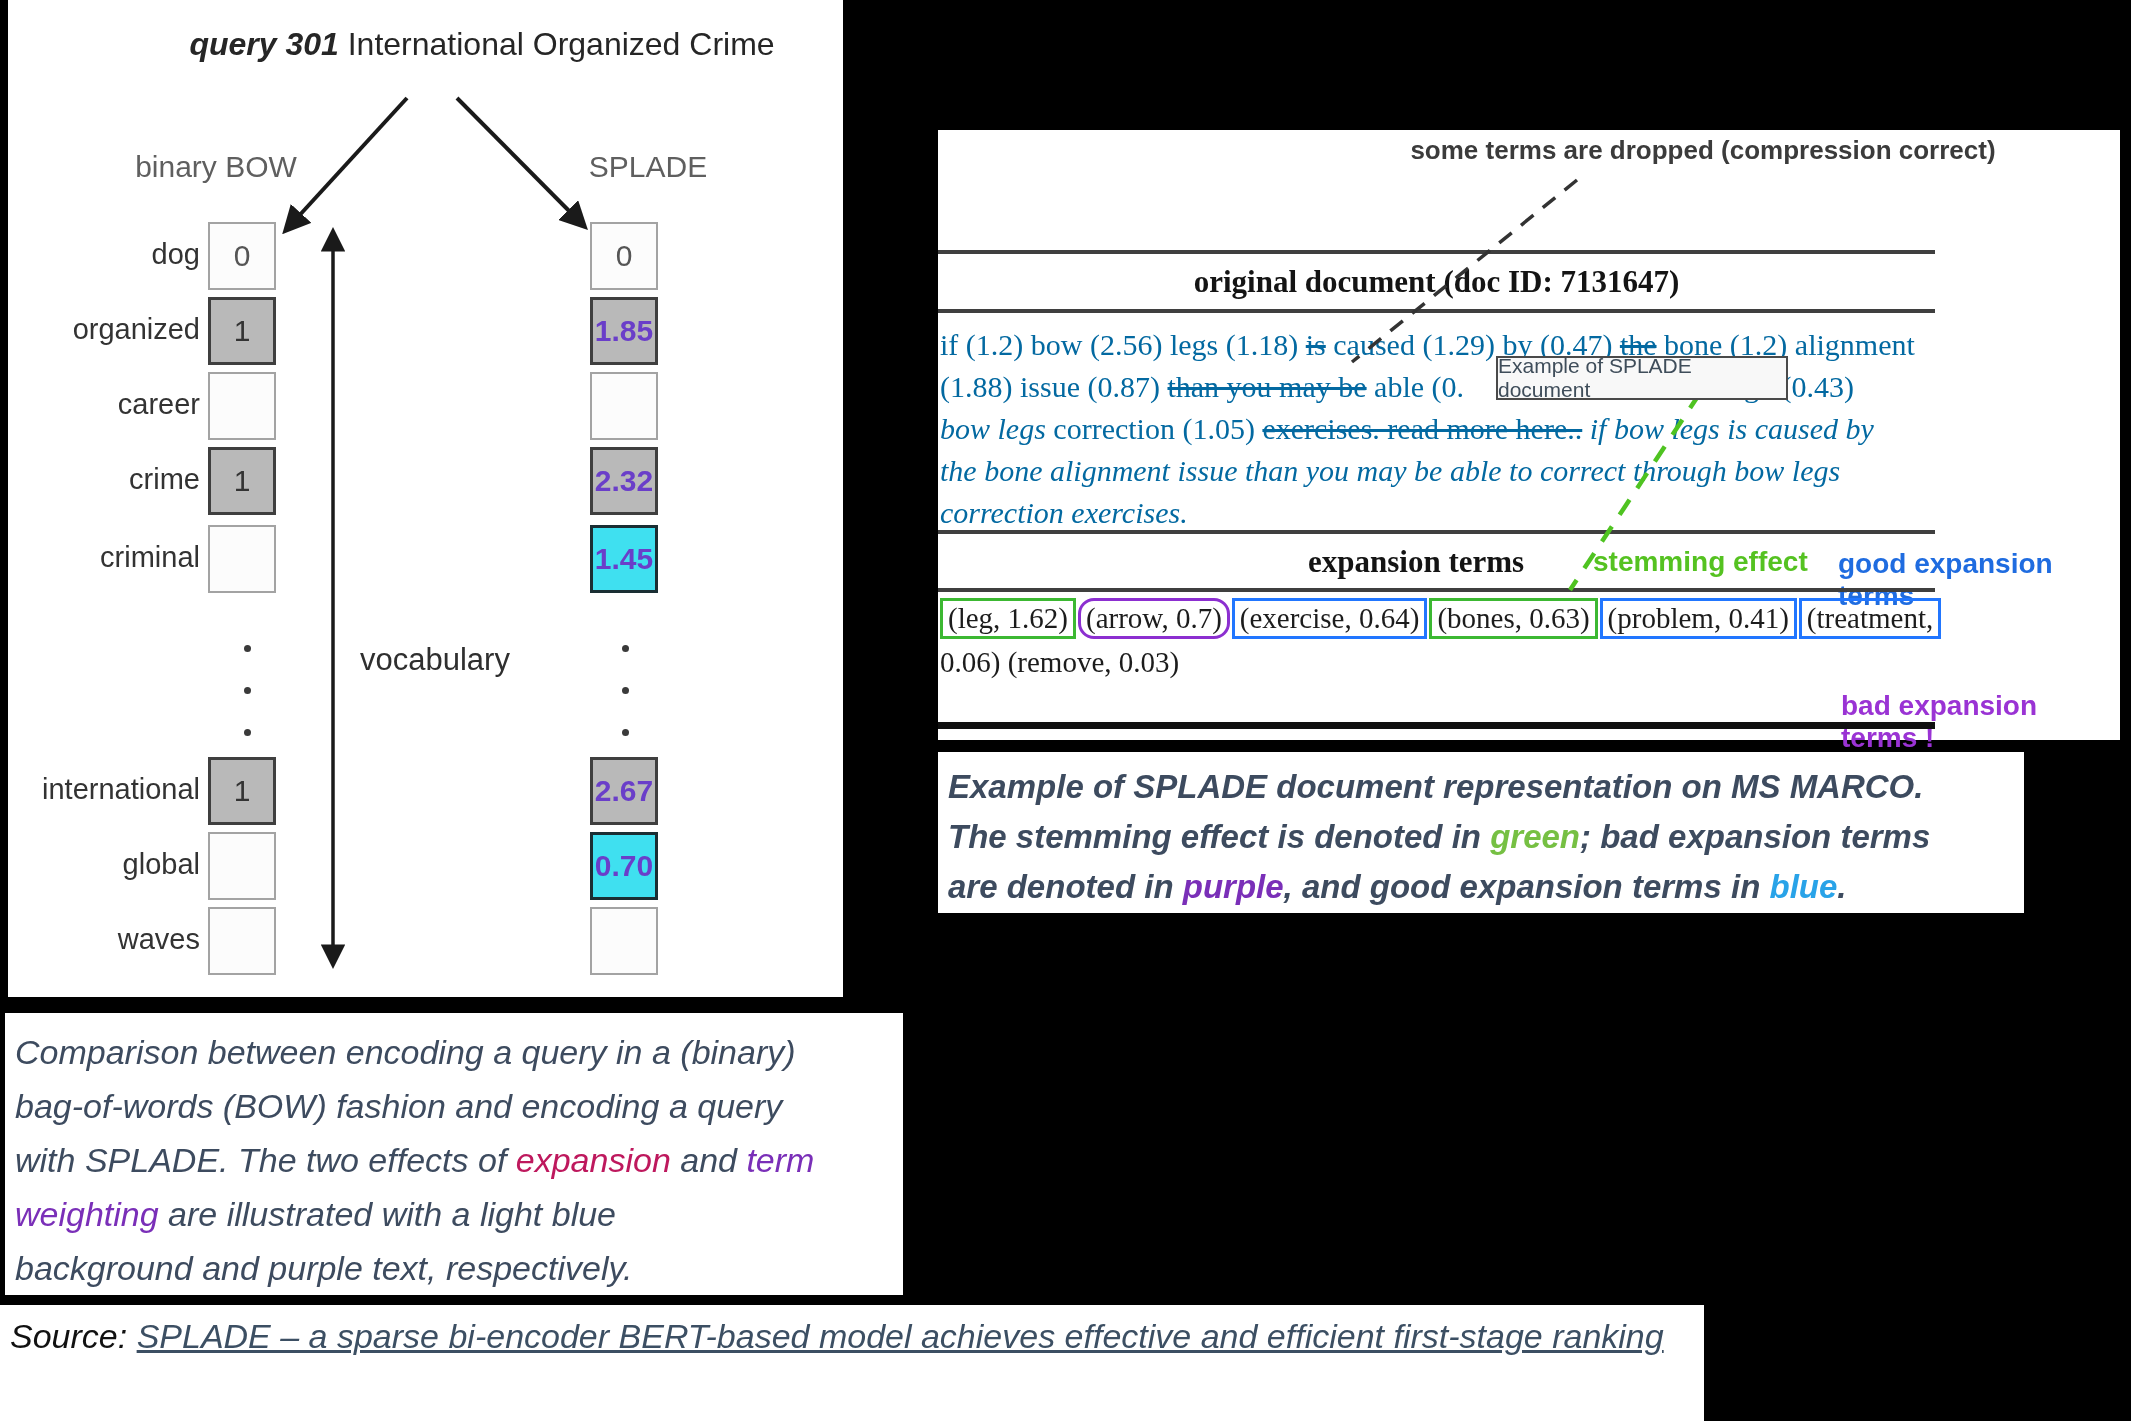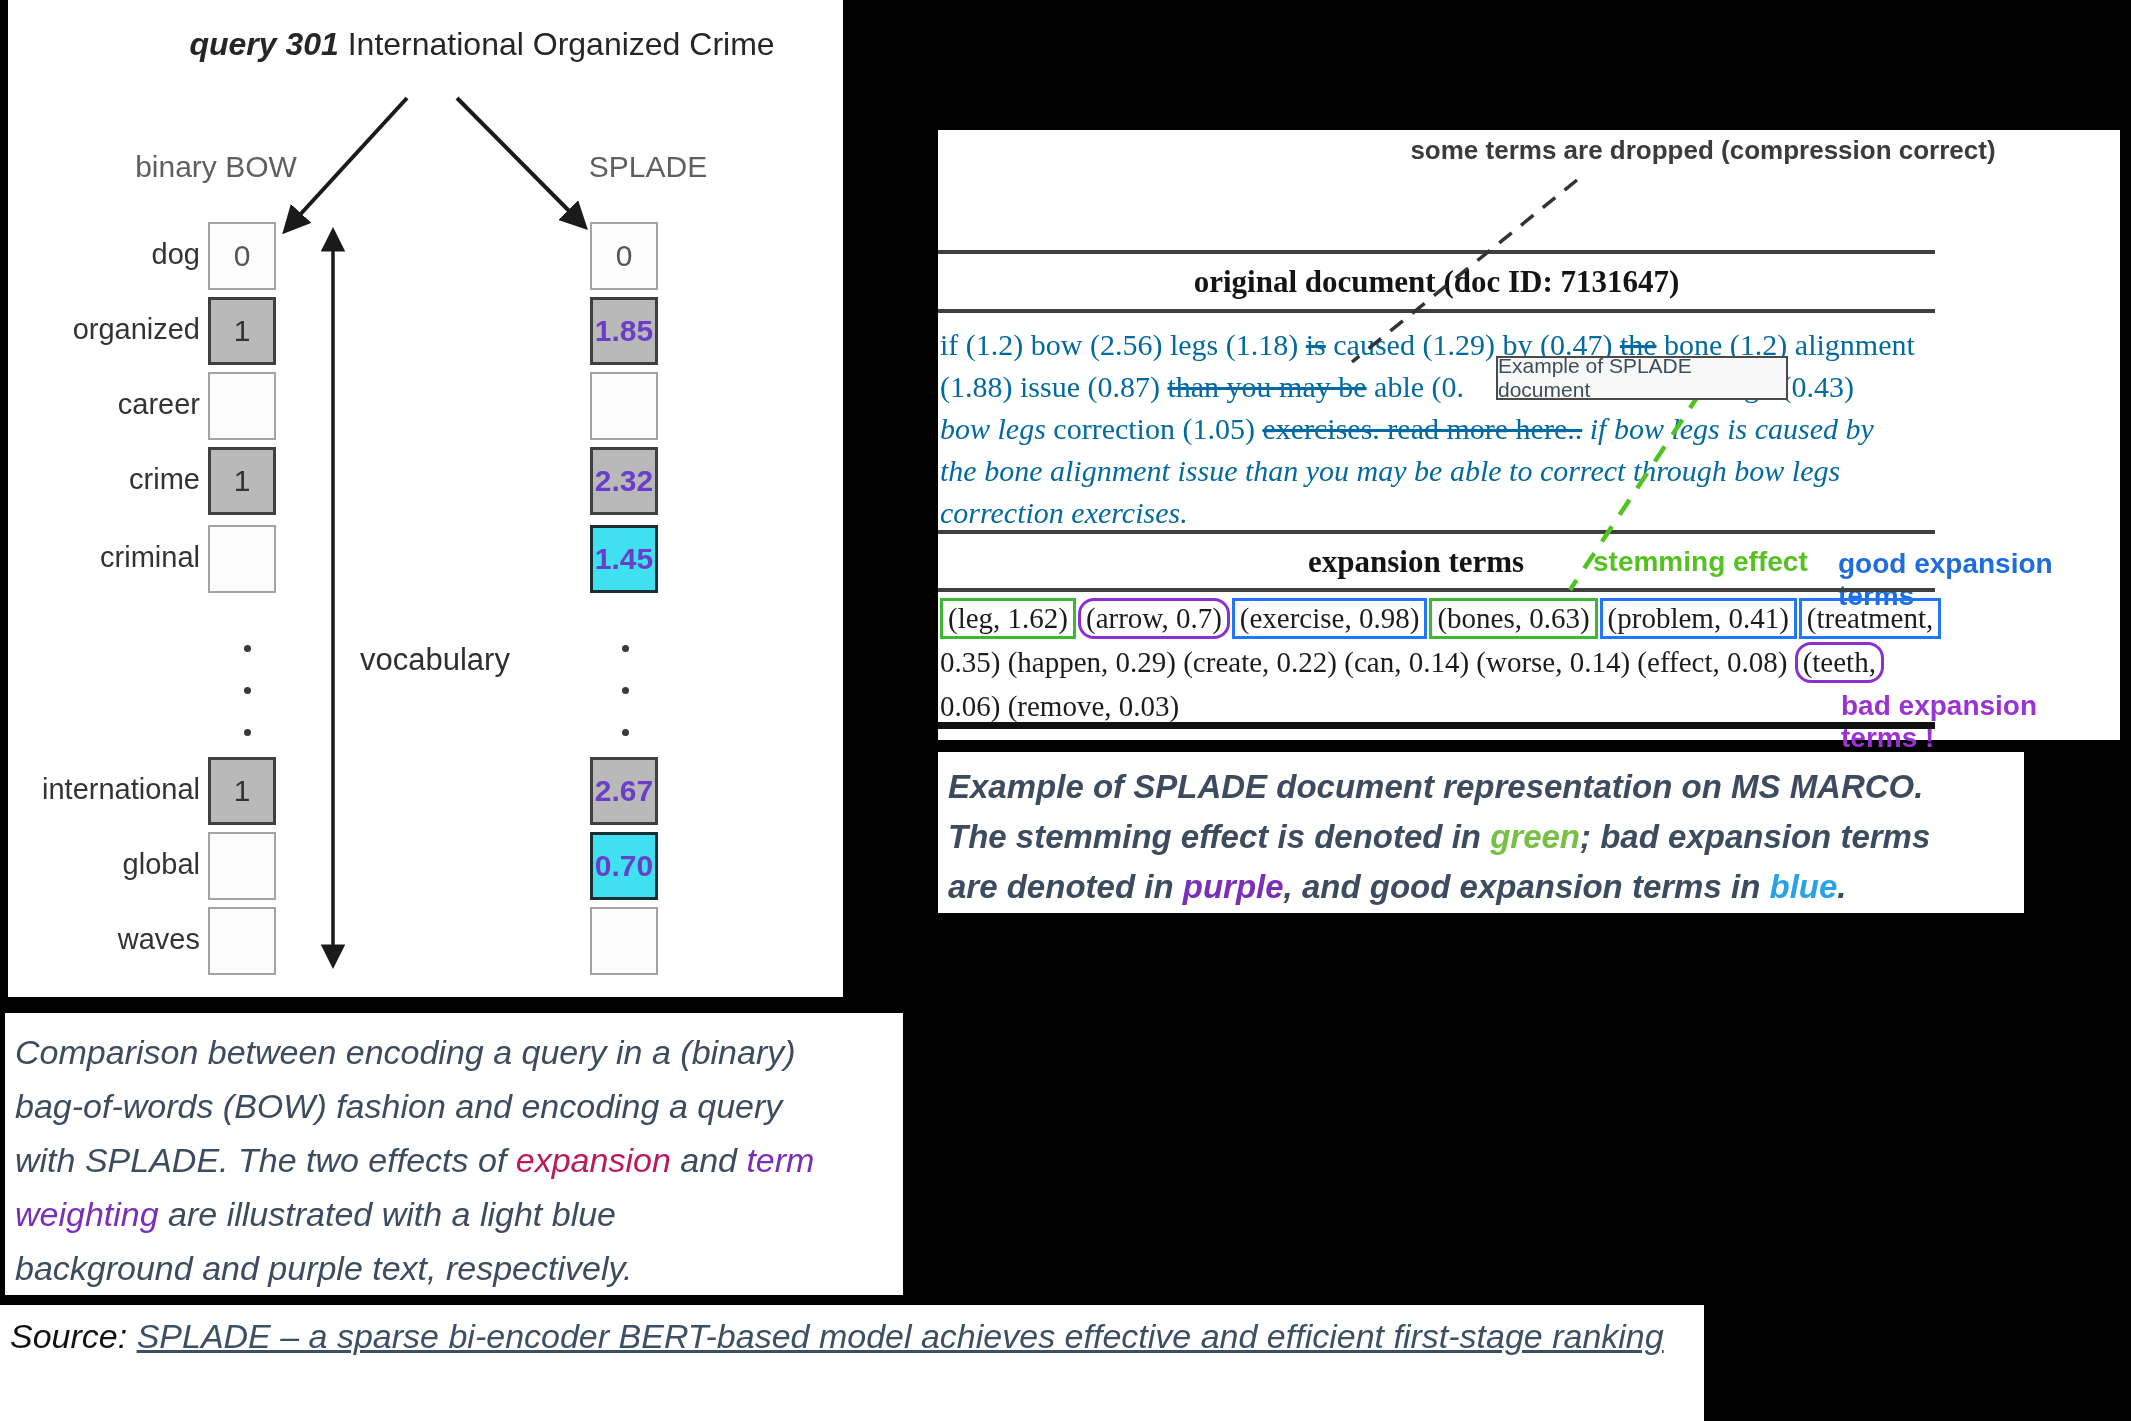--- a/index.html
+++ b/index.html
@@ -171,22 +171,21 @@
         <div class="line"><span class="it">the bone alignment issue than you may be able to correct through bow legs</span></div>
         <div class="line"><span class="it">correction exercises.</span></div>
       </div>
     <div id="tooltip">Example of SPLADE document</div>
     <div id="rule3" class="hrule"></div>
     <div id="exp-header">expansion terms</div>
     <div id="stemming-label">stemming effect</div>
     <div id="good-label">good expansion terms</div>
     <div id="rule4" class="hrule"></div>
     <div id="exp-lines">
-        <div class="line"><span class="tbox green">(leg, 1.62)</span><span class="tbox purple">(arrow, 0.7)</span><span class="tbox blue">(exercise, 0.98)</span><span class="tbox green">(bones, 0.63)</span><span class="tbox blue">(problem, 0.41)</span><span class="tbox blue">(treatment,</span></div>
-        <div class="line"><span class="">0.35) (happen, 0.29) (create, 0.22) (can, 0.14) (worse, 0.14) (effect, 0.08) </span><span class="tbox purple">(teeth,</span></div>
+        <div class="line"><span class="tbox green">(leg, 1.62)</span><span class="tbox purple">(arrow, 0.7)</span><span class="tbox blue">(exercise, 0.64)</span><span class="tbox green">(bones, 0.63)</span><span class="tbox blue">(problem, 0.41)</span><span class="tbox blue">(treatment,</span></div>
         <div class="line"><span class="">0.06) (remove, 0.03)</span></div>
       </div>
     <div id="bad-label">bad expansion terms !</div>
     <div id="thick-rule"></div>
 
     <svg id="right-svg" width="1182" height="610">
       <line x1="639" y1="50" x2="414" y2="232" stroke="#333" stroke-width="3.5" stroke-dasharray="16 12"></line>
       <line x1="762" y1="263" x2="632" y2="460" stroke="#4fc321" stroke-width="4.5" stroke-dasharray="18 14"></line>
     </svg>
   </div>

